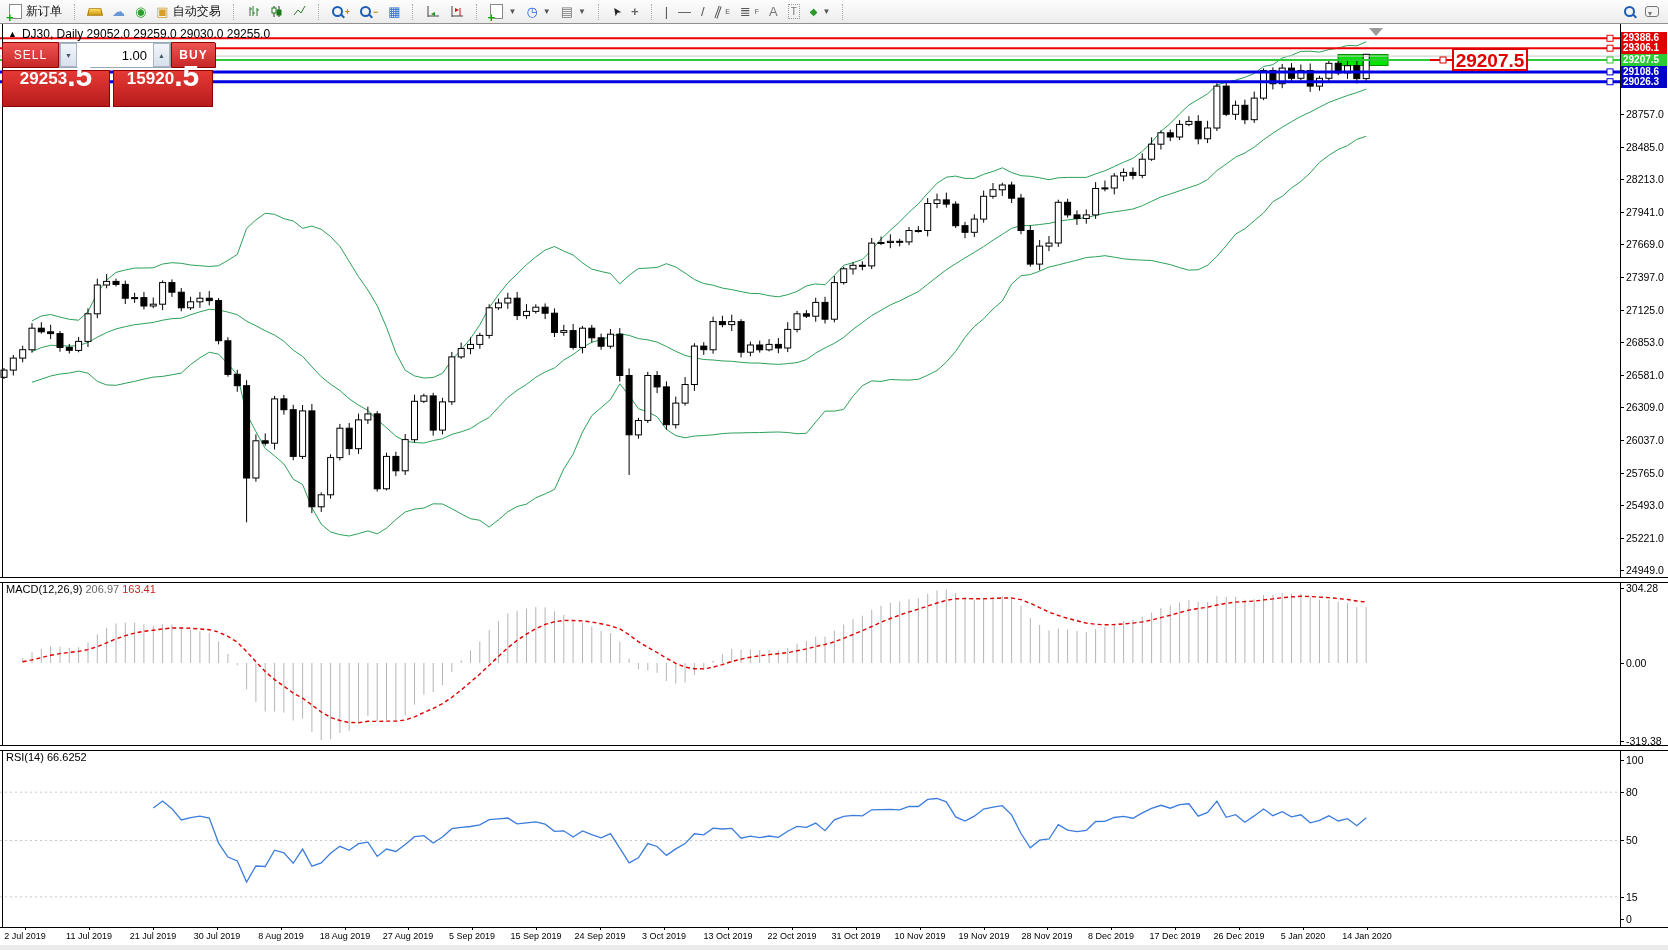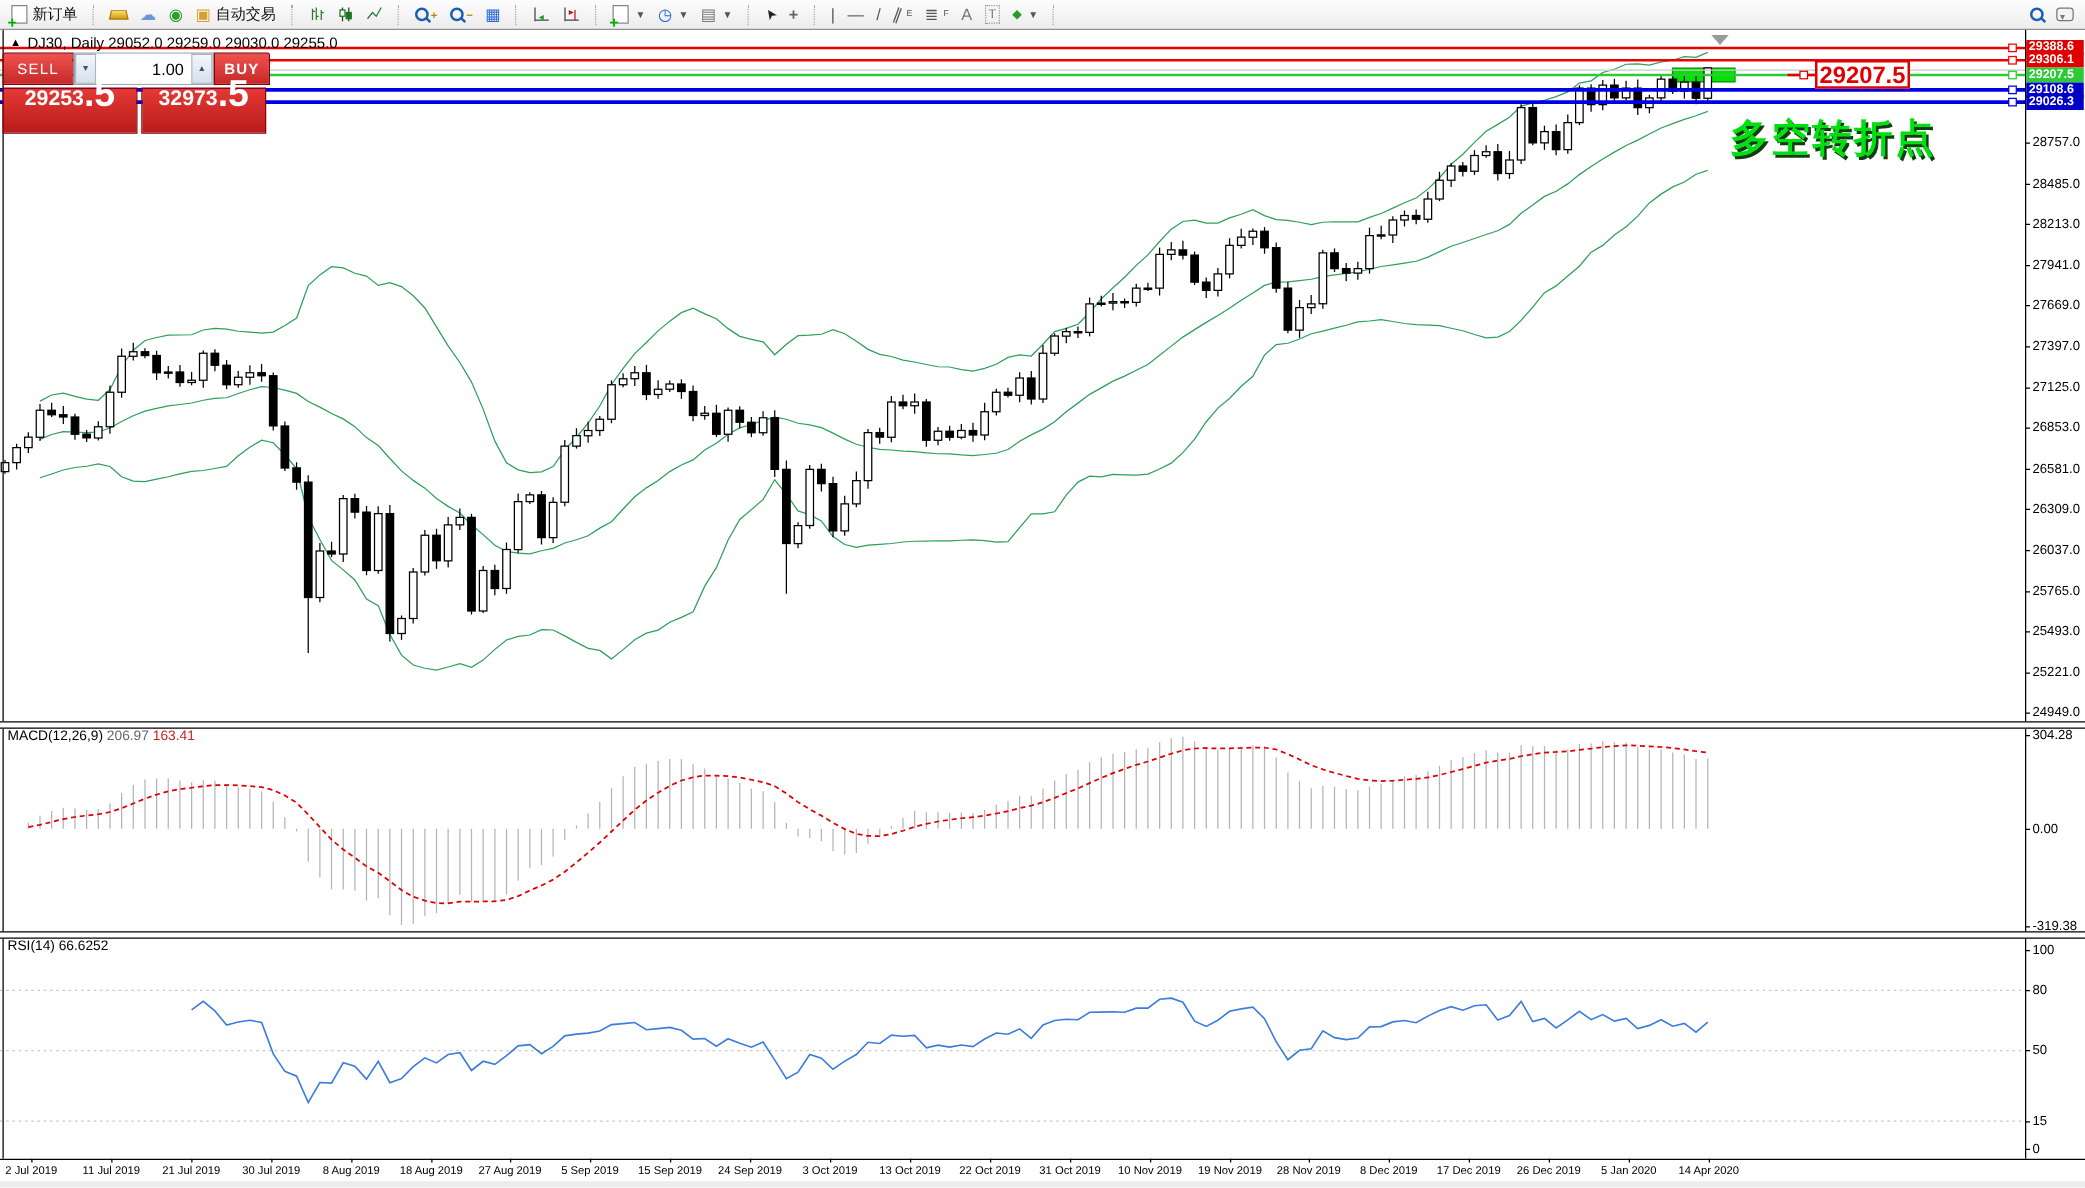--- a/index.html
+++ b/index.html
@@ -697,29 +697,28 @@
         <div class="spin">▲</div>
       </div>
       <div id="buy-btn" class="redbtn">BUY</div>
     </div>
     <div class="row2">
       <div id="bid-box" class="pricebox">
         <span class="pmain">29253</span>
         <span class="pfrac">.5</span>
       </div>
       <div id="ask-box" class="pricebox">
-        <span class="pmain">32973</span>
+        <span class="pmain">15920</span>
         <span class="pfrac">.5</span>
       </div>
     </div>
   </div>
 
   <div id="shift-marker"></div>
   <div id="price-callout">29207.5</div>
-  <div id="cn-note">多空转折点</div>
 
   <div class="panel-sep" style="top:577px"></div>
   <div class="panel-sep" style="top:745px"></div>
 
   <div class="ind-label" style="top:583px">
     <span>MACD(12,26,9)</span>
     <span style="color:#666">206.97</span>
     <span style="color:#c22">163.41</span>
   </div>
   <div class="ind-label" style="top:751px">
@@ -816,16 +815,16 @@
       <div class="dl" style="left:1047px">28 Nov 2019</div>
       <div class="dtick" style="left:1047px"></div>
       <div class="dl" style="left:1111px">8 Dec 2019</div>
       <div class="dtick" style="left:1111px"></div>
       <div class="dl" style="left:1175px">17 Dec 2019</div>
       <div class="dtick" style="left:1175px"></div>
       <div class="dl" style="left:1239px">26 Dec 2019</div>
       <div class="dtick" style="left:1239px"></div>
       <div class="dl" style="left:1303px">5 Jan 2020</div>
       <div class="dtick" style="left:1303px"></div>
-      <div class="dl" style="left:1367px">14 Apr 2020</div>
+      <div class="dl" style="left:1367px">14 Jan 2020</div>
       <div class="dtick" style="left:1367px"></div>
     </div>
 </div>
 
 </body></html>

